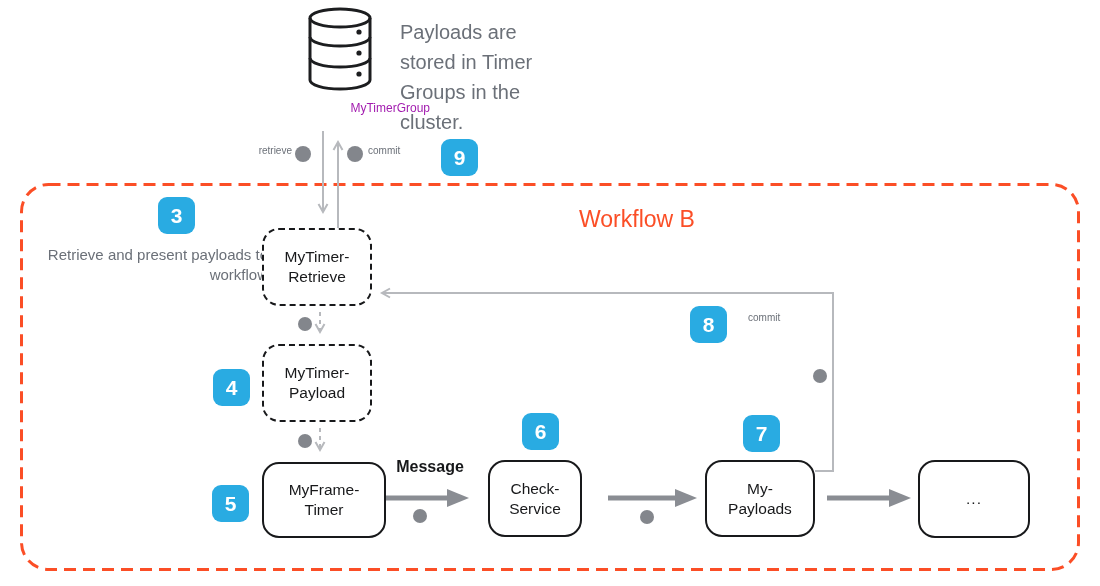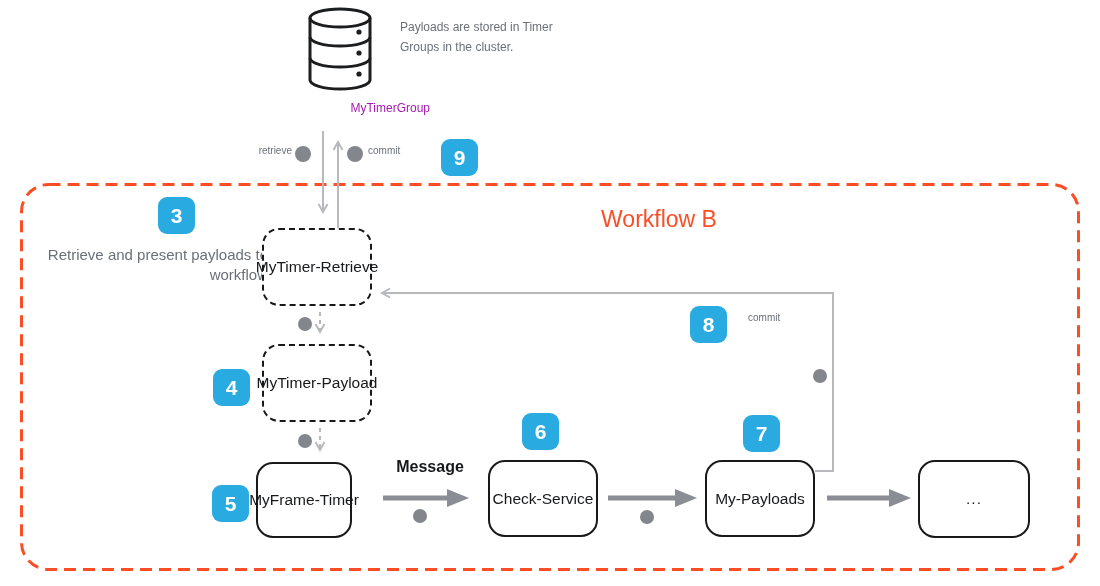--- a/index.html
+++ b/index.html
@@ -25,33 +25,33 @@
   .dot{fill:var(--dot-gray)}
   .cyl{fill:none;stroke:#1c1d1f;stroke-width:3}
   .cyl-dot{fill:#1c1d1f}
   .mk-light{fill:none;stroke:var(--line-light);stroke-width:2}
   .mk-fill{fill:var(--arrow-gray)}
 
   .abs{position:absolute}
   .node{
     position:absolute;z-index:2;background:#fff;
     border:2.5px solid var(--node-black);border-radius:17px;
-    display:flex;flex-direction:row;align-items:center;justify-content:center;
+    display:flex;flex-direction:column;align-items:center;justify-content:center;
     font-size:15.5px;line-height:20px;color:var(--node-black);text-align:center;
   }
   .node.dashed{border-style:dashed}
   .badge{
     position:absolute;z-index:3;width:37px;height:37px;border-radius:9px;
     background:var(--badge-blue);color:#fff;font-size:21px;font-weight:bold;
     display:flex;align-items:center;justify-content:center;
   }
   .gray-text{color:var(--text-gray);font-size:10px}
-  .note{color:var(--text-gray);font-size:12px;line-height:20px}
+  .note{color:var(--text-gray);font-size:20px;line-height:30px}
   .db-label{font-size:12px;font-weight:500;color:#a21caf;text-align:right}
-  .wf-title{font-size:23px;font-weight:500;color:var(--workflow-orange);text-align:center}
+  .wf-title{font-size:23px;font-weight:500;color:var(--workflow-orange);text-align:left}
   .msg-label{font-size:16px;font-weight:600;color:#17181a;text-align:center}
 </style>
 </head>
 <body>
 
 <svg class="overlay" width="1100" height="586" viewBox="0 0 1100 586">
   <defs>
     <marker id="vlight" markerUnits="userSpaceOnUse" markerWidth="13" markerHeight="13" refX="10" refY="6" orient="auto">
       <path class="mk-light" d="M2,1.5 L10,6 L2,10.5"></path>
     </marker>
@@ -115,25 +115,25 @@
 <div class="abs msg-label" style="left:372px;top:458px;width:116px">Message</div>
 
 <div class="node dashed" style="left:262px;top:228px;width:110px;height:78px">
   <span>MyTimer-</span>
   <span>Retrieve</span>
 </div>
 <div class="node dashed" style="left:262px;top:344px;width:110px;height:78px">
   <span>MyTimer-</span>
   <span>Payload</span>
 </div>
-<div class="node" style="left:256px;top:462px;width:96px;height:76px">
+<div class="node" style="left:262px;top:462px;width:124px;height:76px">
   <span>MyFrame-</span>
   <span>Timer</span>
 </div>
-<div class="node" style="left:488px;top:460px;width:110px;height:77px">
+<div class="node" style="left:488px;top:460px;width:94px;height:77px">
   <span>Check-</span>
   <span>Service</span>
 </div>
 <div class="node" style="left:705px;top:460px;width:110px;height:77px">
   <span>My-</span>
   <span>Payloads</span>
 </div>
 <div class="node" style="left:918px;top:460px;width:112px;height:78px;letter-spacing:1px">
   <span>...</span>
 </div>

